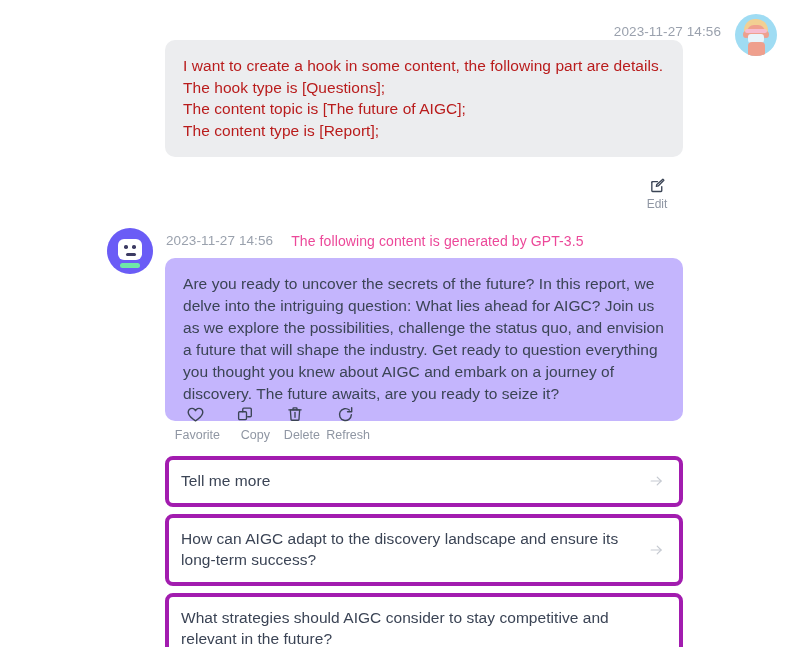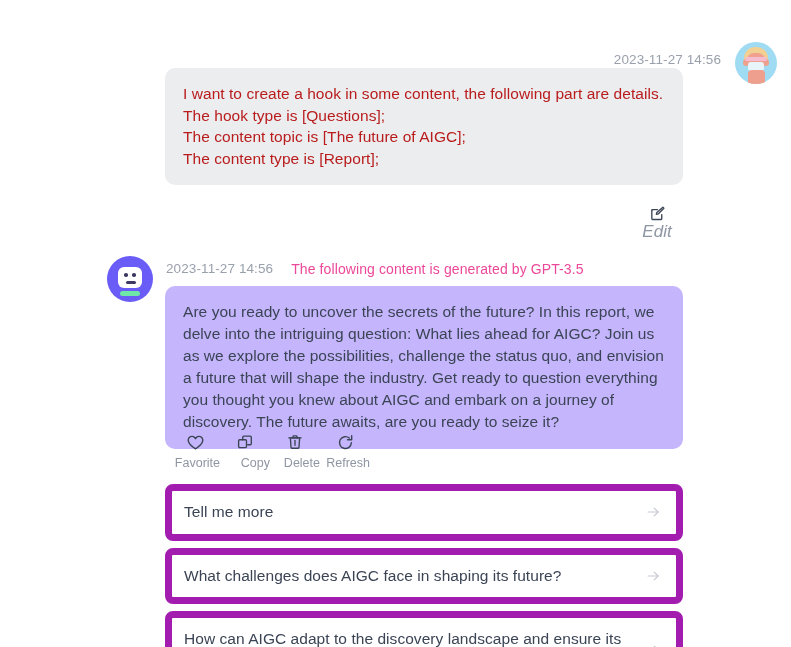--- a/index.html
+++ b/index.html
@@ -14,21 +14,20 @@
     color: #3b4455;
     overflow: hidden;
   }
 
   .chat {
     position: relative;
     width: 791px;
     height: 516px;
     box-sizing: border-box;
     padding: 12px;
-    margin-top: 28px;
   }
 
   
   .user-turn {
     position: absolute;
     top: 14px;
     left: 0;
     width: 791px;
   }
   .user-meta-row {
@@ -145,25 +144,24 @@
     text-align: center;
     cursor: pointer;
   }
   .edit-action .icon-wrap {
     height: 18px;
     display: flex;
     align-items: center;
     justify-content: center;
   }
   .edit-action .label {
-    font-size: 17px;
+    font-size: 12px;
     color: #8f96a3;
     line-height: 16px;
     margin-top: 2px;
-    font-style: italic;
   }
 
   
   .bot-turn {
     position: absolute;
     top: 228px;
     left: 0;
     width: 791px;
   }
   .avatar-bot {
@@ -295,21 +293,21 @@
   .suggestions {
     position: absolute;
     top: 228px;
     left: 165px;
     width: 518px;
   }
   .chip {
     position: relative;
     box-sizing: border-box;
     width: 518px;
-    border: 7px solid #a21caf;
+    border: 4px solid #a21caf;
     border-radius: 8px;
     background: #ffffff;
     padding: 10px 44px 11px 12px;
     margin-bottom: 7px;
     cursor: pointer;
     min-height: 30px;
     display: flex;
     align-items: center;
   }
   .chip .chip-text {
@@ -436,29 +434,20 @@
       <div class="chip">
         <span class="chip-text">Tell me more</span>
         <span class="arrow">
           <svg width="17" height="17" viewBox="0 0 24 24" fill="none" stroke="#c6cad1" stroke-width="1.7" stroke-linecap="round" stroke-linejoin="round">
             <path d="M4.5 12h14"></path>
               <path d="M13 6.5 18.5 12 13 17.5"></path>
           </svg>
         </span>
       </div>
 
-      <div class="chip">
-        <span class="chip-text">What challenges does AIGC face in shaping its future?</span>
-        <span class="arrow">
-          <svg width="17" height="17" viewBox="0 0 24 24" fill="none" stroke="#c6cad1" stroke-width="1.7" stroke-linecap="round" stroke-linejoin="round">
-            <path d="M4.5 12h14"></path>
-              <path d="M13 6.5 18.5 12 13 17.5"></path>
-          </svg>
-        </span>
-      </div>
 
       <div class="chip">
         <span class="chip-text">How can AIGC adapt to the discovery landscape and ensure its long-term success?</span>
         <span class="arrow">
           <svg width="17" height="17" viewBox="0 0 24 24" fill="none" stroke="#c6cad1" stroke-width="1.7" stroke-linecap="round" stroke-linejoin="round">
             <path d="M4.5 12h14"></path>
               <path d="M13 6.5 18.5 12 13 17.5"></path>
           </svg>
         </span>
       </div>

